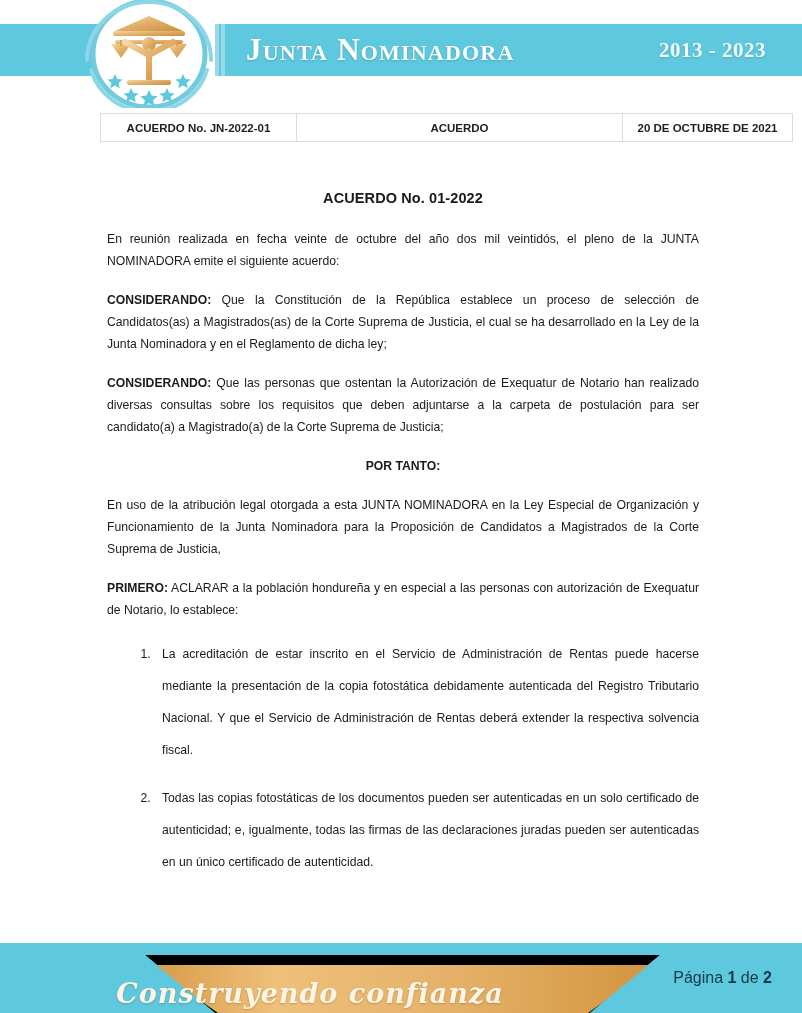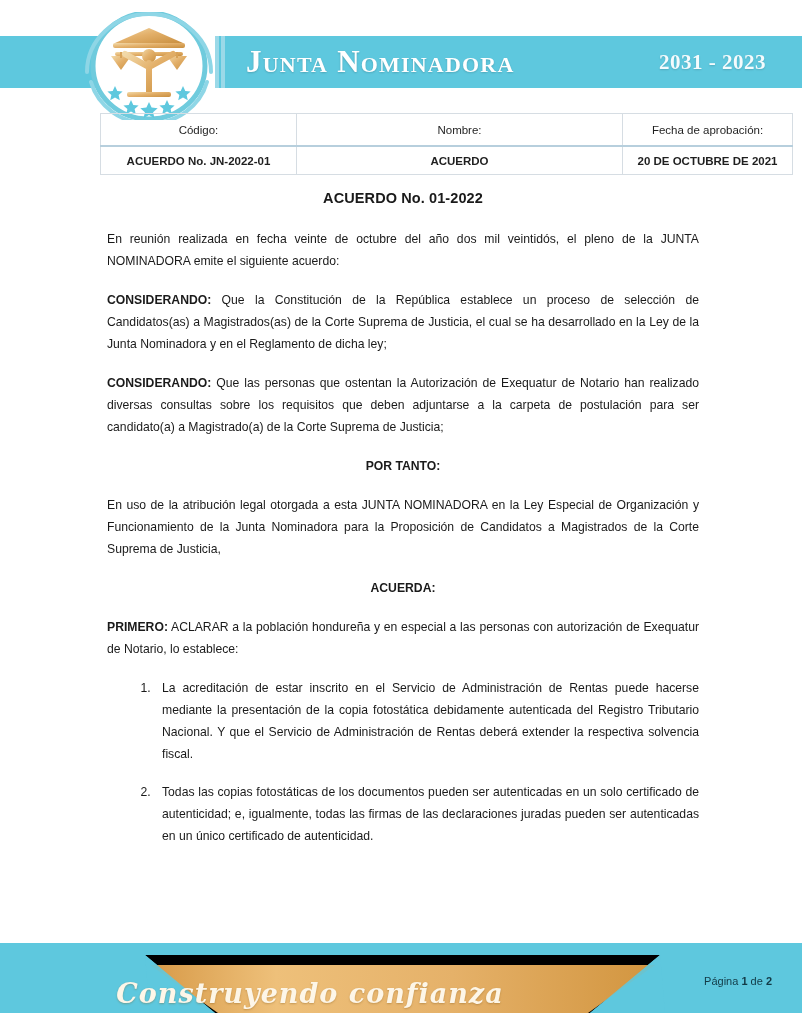--- a/index.html
+++ b/index.html
@@ -12,21 +12,21 @@
     height: 1013px;
     position: relative;
     overflow: hidden;
     font-family: "Liberation Sans", sans-serif;
     color: #1a1a1a;
   }
 
   
   .header {
     position: absolute;
-    left: 0; top: 12px;
+    left: 0; top: 0;
     width: 792px;
     height: 108px;
   }
   .header-band {
     position: absolute;
     left: 0; top: 24px;
     width: 802px;
     height: 52px;
     background: #5ec8de;
   }
@@ -162,21 +162,21 @@
   .lead { font-weight: bold; }
 
   ol.items {
     margin: 4px 0 0 0;
     padding: 0 0 0 47px;
     list-style-position: outside;
   }
   ol.items li {
     text-align: justify;
     font-size: 12.2px;
-    line-height: 22px;
+    line-height: 32px;
     margin-bottom: 16px;
     padding-left: 8px;
   }
 
   
   .footer {
     position: absolute;
     left: 0; bottom: 0;
     width: 802px; height: 70px;
   }
@@ -200,21 +200,21 @@
     font-style: italic;
     font-size: 27px;
     color: #fdf6e8;
     letter-spacing: 1px;
     text-shadow: 0 1px 2px rgba(120,80,20,0.35);
     font-weight: bold;
   }
   .footer-page {
     position: absolute;
     right: 30px; bottom: 26px;
-    font-size: 11px;
+    font-size: 16px;
     color: #123a46;
   }
   .footer-page b { font-weight: bold; }
 </style>
 </head>
 <body>
 
 <div class="header">
   <div class="header-band"></div>
   <div class="header-gap"></div>
@@ -257,30 +257,25 @@
         <polygon points="40,74 42.3,79 47.6,79.5 43.6,83 44.8,88.2 40,85.4 35.2,88.2 36.4,83 32.4,79.5 37.7,79"></polygon>
         <polygon points="108,74 110.3,79 115.6,79.5 111.6,83 112.8,88.2 108,85.4 103.2,88.2 104.4,83 100.4,79.5 105.7,79"></polygon>
         <polygon points="56,88 58.3,93 63.6,93.5 59.6,97 60.8,102.2 56,99.4 51.2,102.2 52.4,97 48.4,93.5 53.7,93"></polygon>
         <polygon points="74,90 76.6,95.6 82.7,96.2 78.1,100.2 79.5,106.2 74,103 68.5,106.2 69.9,100.2 65.3,96.2 71.4,95.6"></polygon>
         <polygon points="92,88 94.3,93 99.6,93.5 95.6,97 96.8,102.2 92,99.4 87.2,102.2 88.4,97 84.4,93.5 89.7,93"></polygon>
       </g>
     </svg>
   </div>
 
   <div class="header-title">Junta Nominadora</div>
-  <div class="header-years">2031 - 2023</div>
+  <div class="header-years">2013 - 2023</div>
 </div>
 
 <table class="meta-table">
   <tbody>
-      <tr class="head">
-    <td class="col-codigo">Código:</td>
-    <td class="col-nombre">Nombre:</td>
-    <td class="col-fecha">Fecha de aprobación:</td>
-  </tr>
   <tr class="body">
     <td class="col-codigo">ACUERDO No. JN-2022-01</td>
     <td class="col-nombre">ACUERDO</td>
     <td class="col-fecha">20 DE OCTUBRE DE 2021</td>
   </tr>
 </tbody>
   </table>
 
 <div class="doc">
 
@@ -294,21 +289,20 @@
   </p>
 
   <p class="para">
     <span class="lead">CONSIDERANDO:</span><span> Que las personas que ostentan la Autorización de Exequatur de Notario han realizado diversas consultas sobre los requisitos que deben adjuntarse a la carpeta de postulación para ser candidato(a) a Magistrado(a) de la Corte Suprema de Justicia;</span>
   </p>
 
   <p class="center">POR TANTO:</p>
 
   <p class="para">En uso de la atribución legal otorgada a esta JUNTA NOMINADORA en la Ley Especial de Organización y Funcionamiento de la Junta Nominadora para la Proposición de Candidatos a Magistrados de la Corte Suprema de Justicia,</p>
 
-  <p class="center">ACUERDA:</p>
 
   <p class="para">
     <span class="lead">PRIMERO:</span><span> ACLARAR a la población hondureña y en especial a las personas con autorización de Exequatur de Notario, lo establece:</span>
   </p>
 
   <ol class="items">
     <li>La acreditación de estar inscrito en el Servicio de Administración de Rentas puede hacerse mediante la presentación de la copia fotostática debidamente autenticada del Registro Tributario Nacional. Y que el Servicio de Administración de Rentas deberá extender la respectiva solvencia fiscal.</li>
     <li>Todas las copias fotostáticas de los documentos pueden ser autenticadas en un solo certificado de autenticidad; e, igualmente, todas las firmas de las declaraciones juradas pueden ser autenticadas en un único certificado de autenticidad.</li>
   </ol>
 </div>

